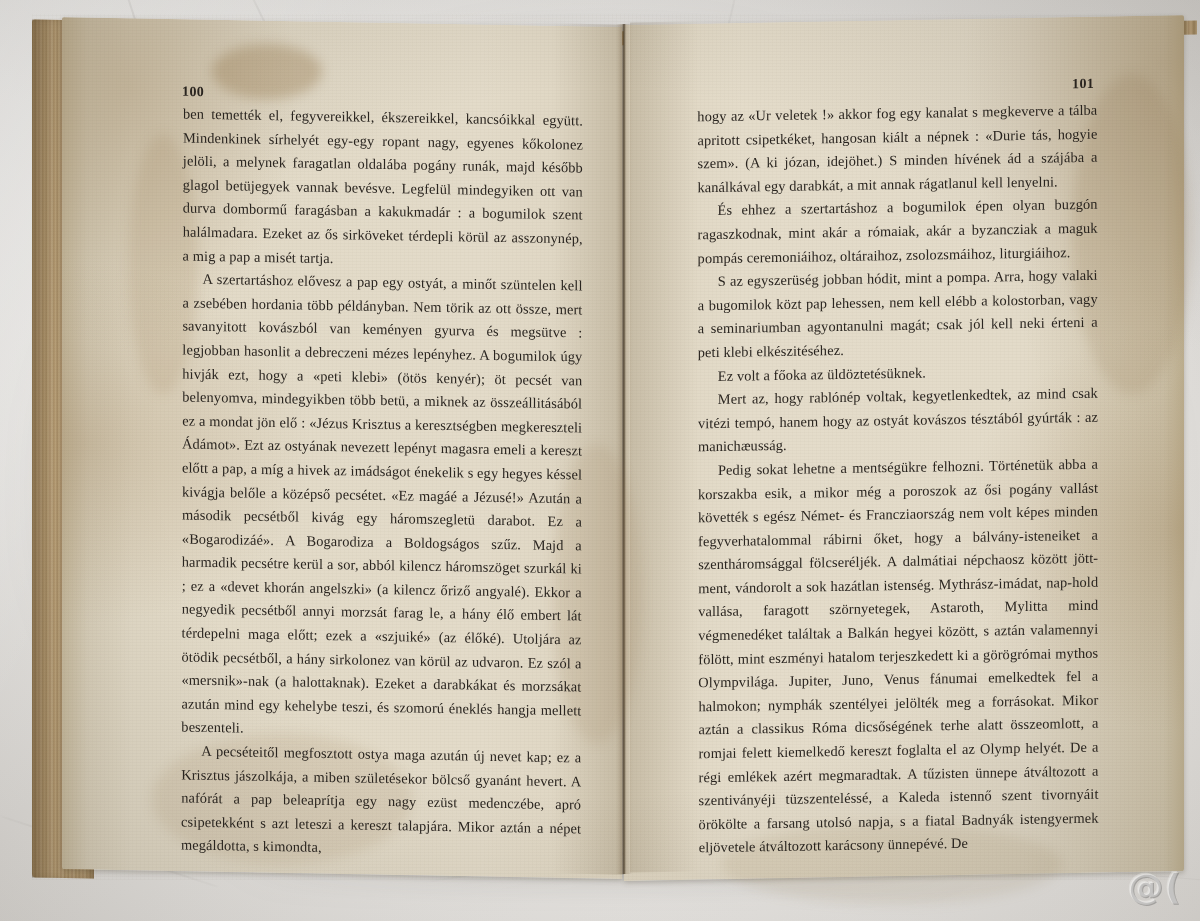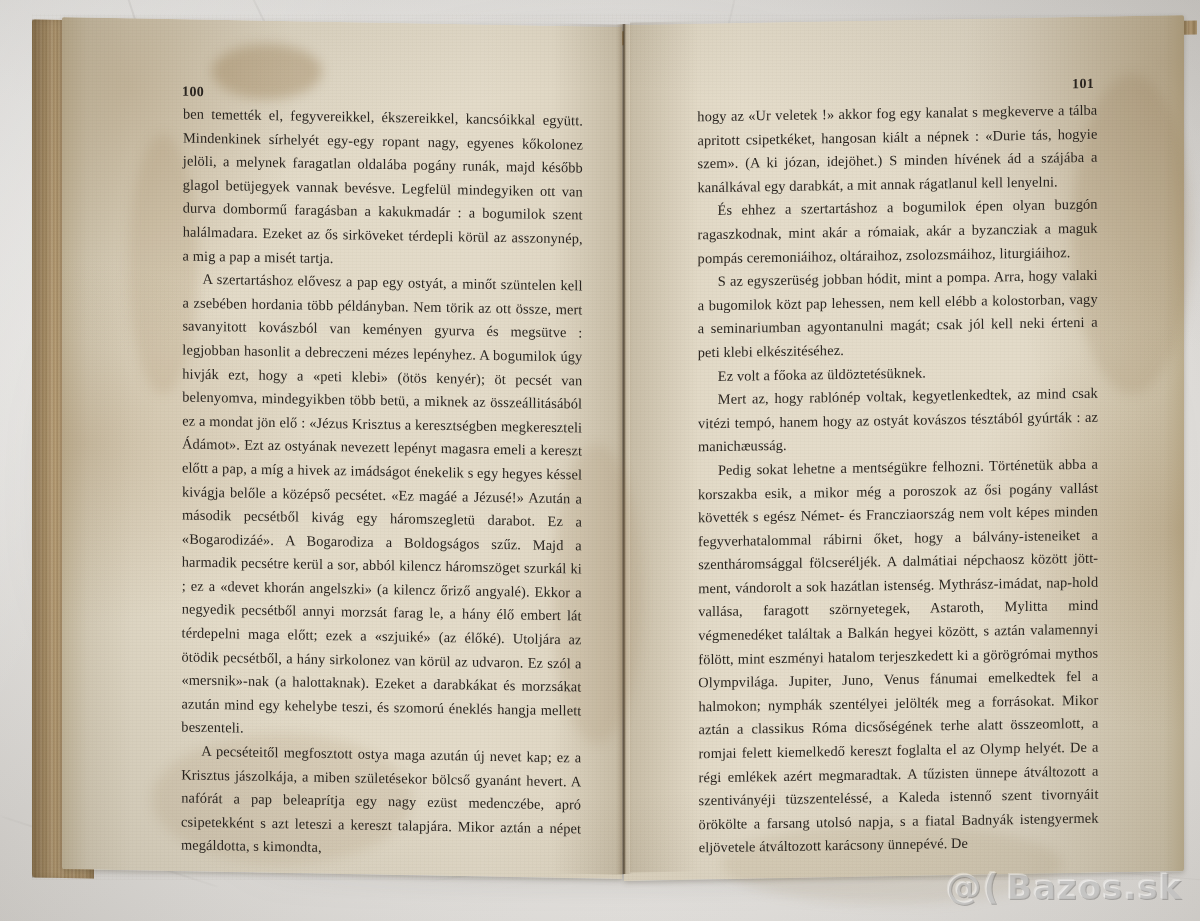--- a/index.html
+++ b/index.html
@@ -301,16 +301,15 @@
       <p class="para">Pedig sokat lehetne a mentségükre felhozni. Történetük abba a korszakba esik, a mikor még a poroszok az ősi pogány vallást követték s egész Német- és Francziaország nem volt képes minden fegyverhatalommal rábirni őket, hogy a bálvány-isteneiket a szentháromsággal fölcseréljék. A dalmátiai népchaosz között jött-ment, vándorolt a sok hazátlan istenség. Mythrász-imádat, nap-hold vallása, faragott szörnyetegek, Astaroth, Mylitta mind végmenedéket találtak a Balkán hegyei között, s aztán valamennyi fölött, mint eszményi hatalom terjeszkedett ki a görögrómai mythos Olympvilága. Jupiter, Juno, Venus fánumai emelkedtek fel a halmokon; nymphák szentélyei jelölték meg a forrásokat. Mikor aztán a classikus Róma dicsőségének terhe alatt összeomlott, a romjai felett kiemelkedő kereszt foglalta el az Olymp helyét. De a régi emlékek azért megmaradtak. A tűzisten ünnepe átváltozott a szentiványéji tüzszenteléssé, a Kaleda istennő szent tivornyáit örökölte a farsang utolsó napja, s a fiatal Badnyák istengyermek eljövetele átváltozott karácsony ünnepévé. De</p>
     </div>
 
     <div class="grain"></div>
   </div>
 
   <div class="vignette"></div>
 
   <div class="watermark">
     <span class="wm-at">@(</span>
-    <span>Bazos.sk</span>
   </div>
 
 </div>
 
 </body></html>

